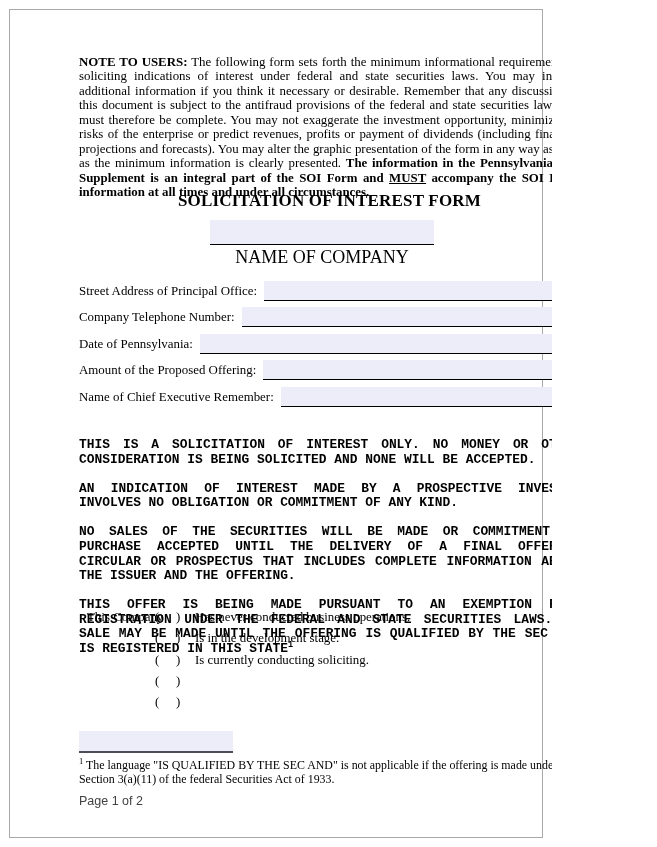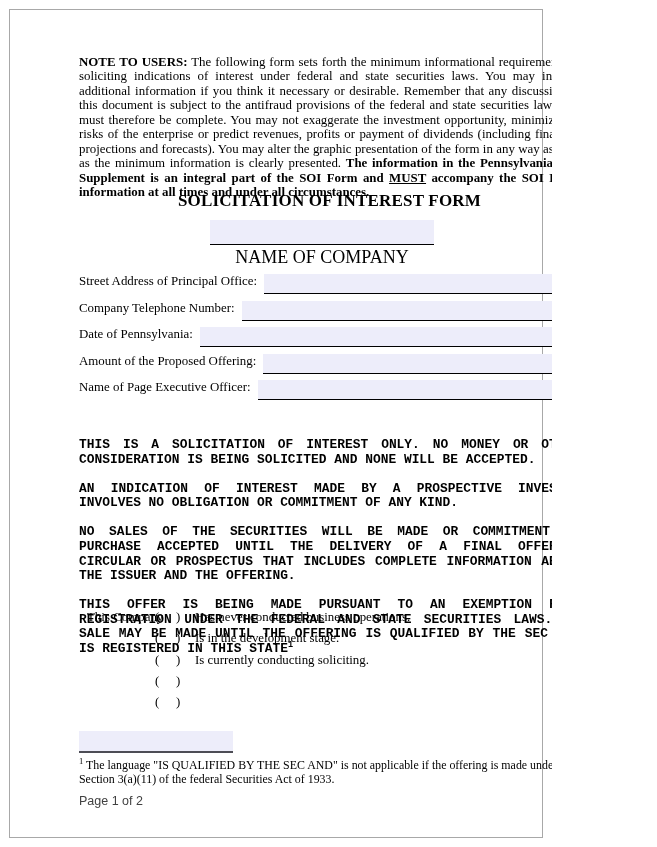--- a/index.html
+++ b/index.html
@@ -54,21 +54,21 @@
     margin-top: 2px;
     text-align: center;
     font-size: 18px;
   }
   .fields {
     position: absolute;
     left: 79px; top: 274px; width: 501px;
   }
   .field-row {
     display: flex;
-    align-items: flex-start;
+    align-items: flex-end;
     height: 26.6px;
   }
   .field-row .field-label {
     white-space: nowrap;
     font-size: 12.9px;
     padding-right: 7px;
     padding-bottom: 2px;
   }
   .field-row .field-input { flex: 1; height: 20px; }
   .statements {
@@ -150,21 +150,21 @@
     </div>
     <div class="field-row">
       <span class="field-label">Date of Pennsylvania:</span>
       <input type="text" class="field-input" value="" style="">
     </div>
     <div class="field-row">
       <span class="field-label">Amount of the Proposed Offering:</span>
       <input type="text" class="field-input" value="" style="">
     </div>
     <div class="field-row">
-      <span class="field-label">Name of Page Executive Officer:</span>
+      <span class="field-label">Name of Chief Executive Remember:</span>
       <input type="text" class="field-input" value="" style="">
     </div>
   </div>
 
   <div class="statements">
     <p>THIS IS A SOLICITATION OF INTEREST ONLY. NO MONEY OR OTHER CONSIDERATION IS BEING SOLICITED AND NONE WILL BE ACCEPTED.</p>
     <p>AN INDICATION OF INTEREST MADE BY A PROSPECTIVE INVESTOR INVOLVES NO OBLIGATION OR COMMITMENT OF ANY KIND.</p>
     <p>NO SALES OF THE SECURITIES WILL BE MADE OR COMMITMENT TO PURCHASE ACCEPTED UNTIL THE DELIVERY OF A FINAL OFFERING CIRCULAR OR PROSPECTUS THAT INCLUDES COMPLETE INFORMATION ABOUT THE ISSUER AND THE OFFERING.</p>
     <p><span>THIS OFFER IS BEING MADE PURSUANT TO AN EXEMPTION FROM REGISTRATION UNDER THE FEDERAL AND STATE SECURITIES LAWS. NO SALE MAY BE MADE UNTIL THE OFFERING IS QUALIFIED BY THE SEC AND IS REGISTERED IN THIS STATE</span><sup>1</sup></p>
   </div>

